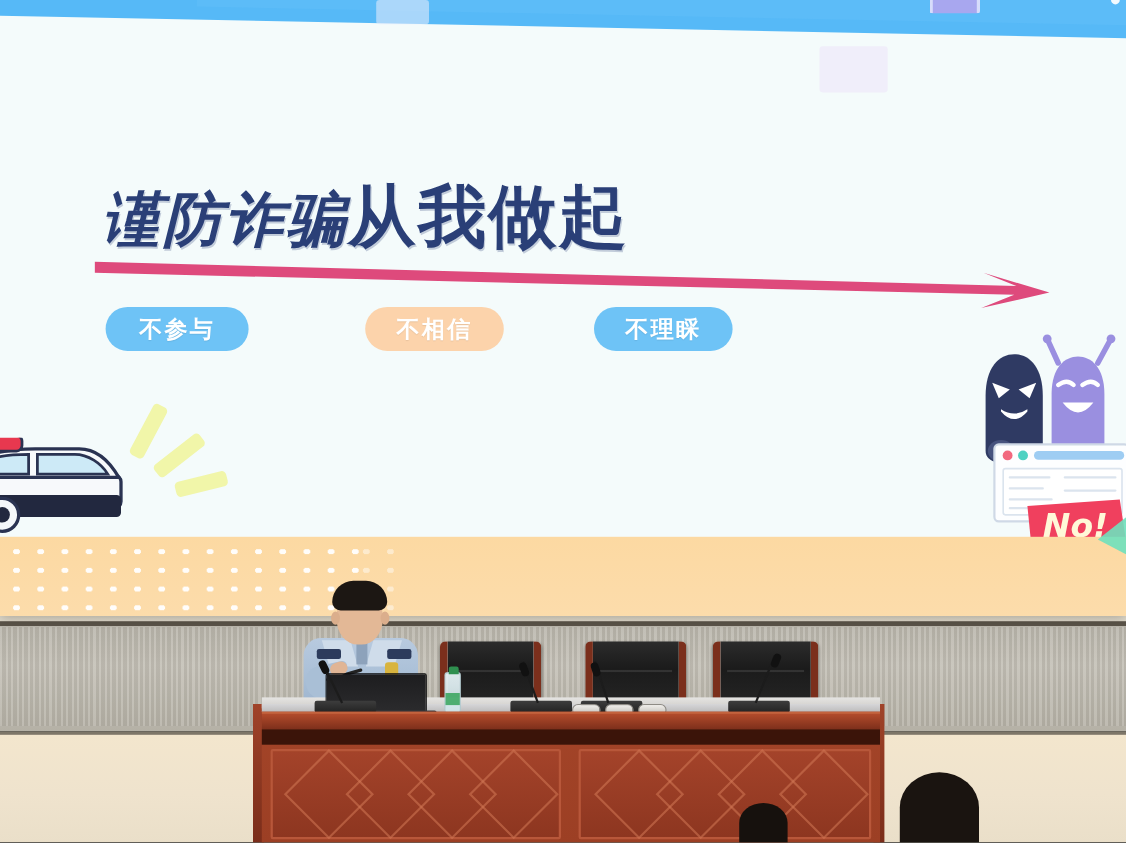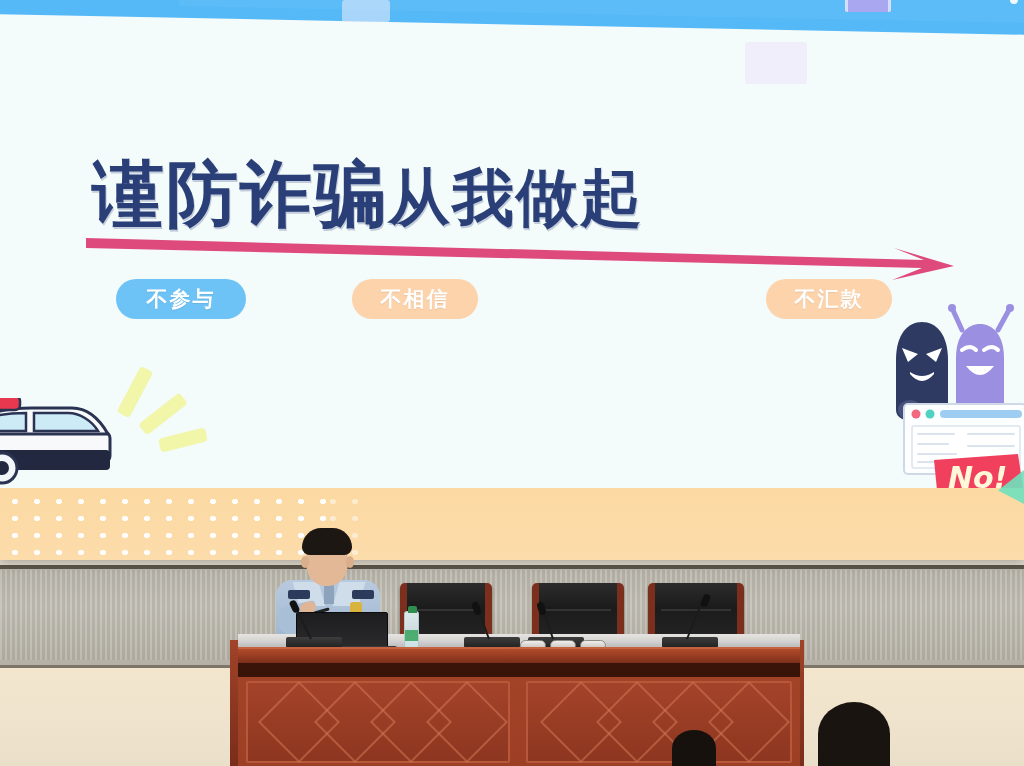--- a/index.html
+++ b/index.html
@@ -68,33 +68,33 @@
   }
 
   
   .title {
     position:absolute; left:92px; top:144px; width:860px; height:110px;
     color:#2a3f77; font-weight:900; font-size:78px; line-height:96px;
     letter-spacing:2px; white-space:nowrap;
     font-family:"DejaVu Sans","Liberation Sans",sans-serif;
     text-shadow:1px 2px 0 rgba(42,63,119,.25);
   }
-  .title .t-big{ font-size:72px; }
+  .title .t-big{ font-size:54px;font-style:italic; }
   .title .t-sm { font-size:62px; }
 
   
   .arrow-wrap{
     position:absolute; left:86px; top:236px; width:870px; height:48px;
     pointer-events:none;
   }
   .arrow-wrap svg{ display:block; }
 
   
   .pills {
-    position:absolute; left:116px; top:279px; width:840px; height:46px;
+    position:absolute; left:96px; top:279px; width:840px; height:46px;
   }
   .pill{
     position:absolute; top:0; height:40px; border-radius:20px;
     display:flex; align-items:center; justify-content:center;
     color:#ffffff; font-weight:800; font-size:21px; letter-spacing:2px;
     font-family:"DejaVu Sans","Liberation Sans",sans-serif;
     text-shadow:0 1px 1px rgba(0,0,0,.08);
   }
   .pill.blue { background:#6ec3f6; }
   .pill.peach{ background:#fcd3ab; color:#fff; }
@@ -334,22 +334,22 @@
       </svg>
     </div>
 
     <div class="pills">
       <div class="pill blue p1">
           <span>不参与</span>
         </div>
       <div class="pill peach p2">
           <span>不相信</span>
         </div>
-      <div class="pill peach p4">
-          <span>不汇款</span>
+      <div class="pill blue p3">
+          <span>不理睬</span>
         </div>
     </div>
 
 
     <svg class="car" viewBox="0 0 195 95">
       <rect x="0" y="34" width="150" height="30" rx="6" fill="#f7f9fb" stroke="#2a3352" stroke-width="3"></rect>
       <path d="M8 36 C18 16 40 10 72 10 L112 10 C128 10 140 22 148 36 Z" fill="#f7f9fb" stroke="#2a3352" stroke-width="3"></path>
       <path d="M14 33 C22 19 40 15 66 15 L66 33 Z" fill="#cdeaf7" stroke="#2a3352" stroke-width="2.5"></path>
       <path d="M74 15 L108 15 C120 15 132 23 138 33 L74 33 Z" fill="#cdeaf7" stroke="#2a3352" stroke-width="2.5"></path>
       <rect x="0" y="52" width="150" height="20" rx="4" fill="#22283f"></rect>

